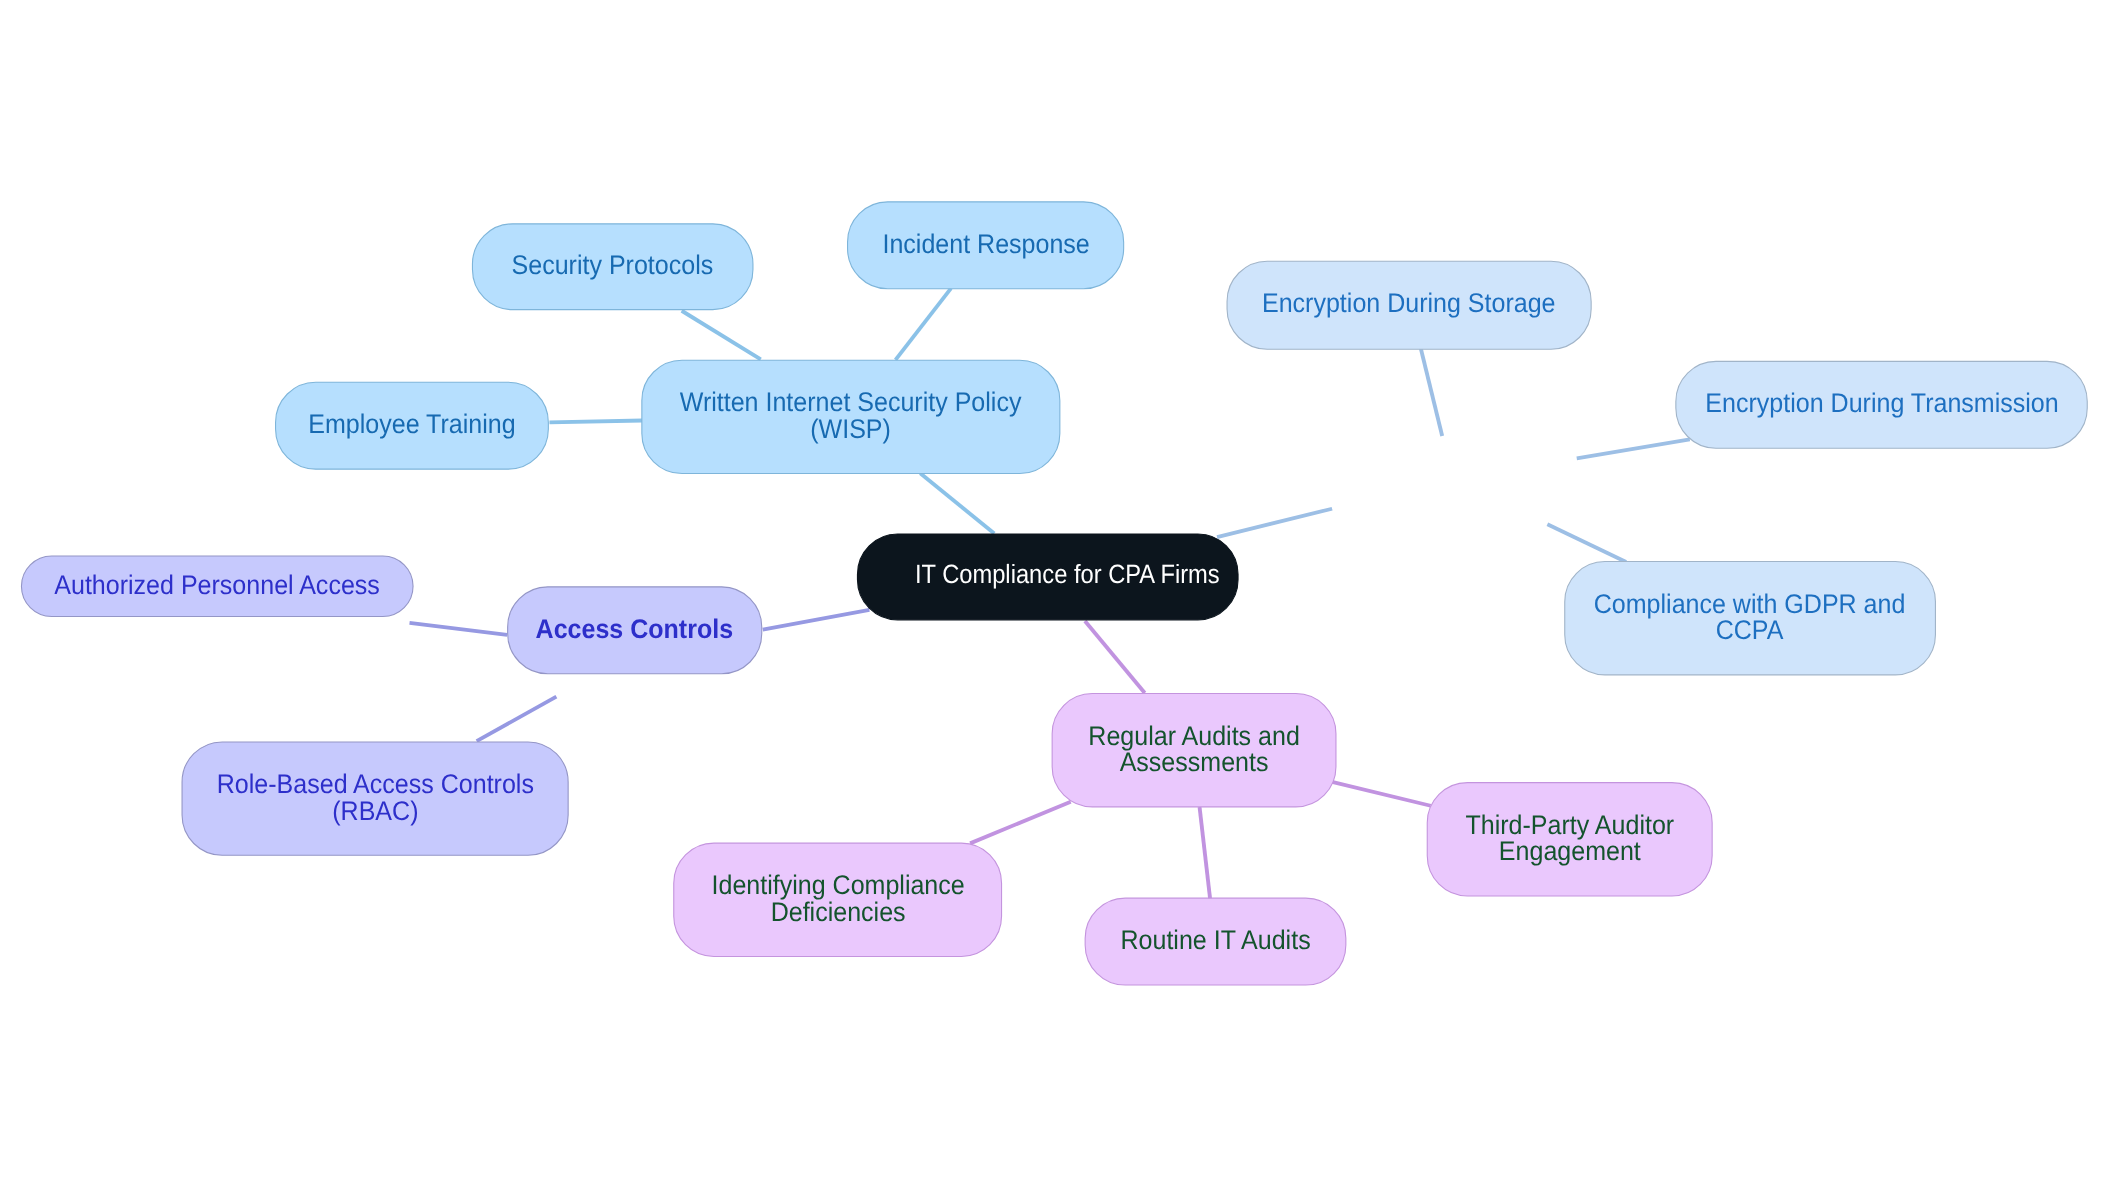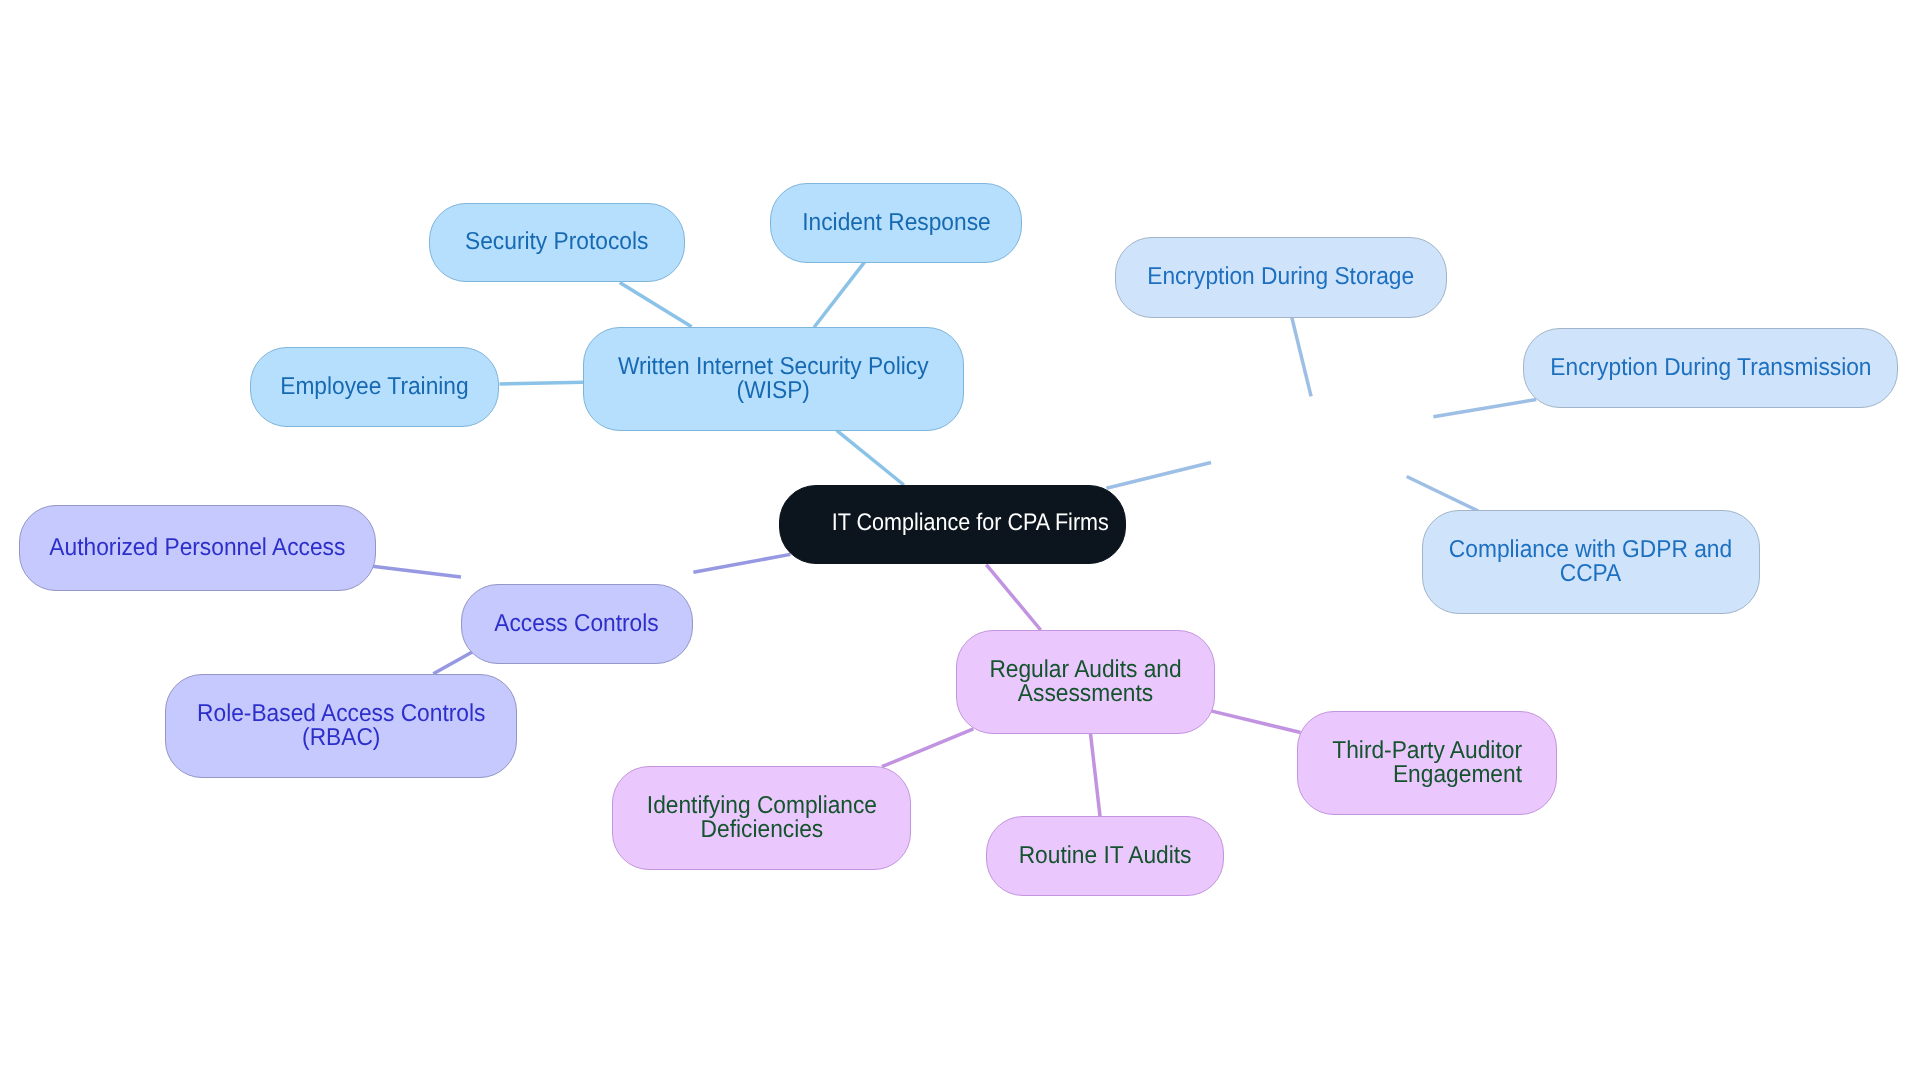--- a/index.html
+++ b/index.html
@@ -71,27 +71,27 @@
   .edge-pink { stroke: #c193e0; }
   .node-root-it-compliance { left: 779px; top: 485px; width: 347px; height: 79px; justify-content: flex-end; }
   .node-written-internet-security-policy { left: 583px; top: 327px; width: 381px; height: 104px; }
   .node-security-protocols { left: 429px; top: 203px; width: 256px; height: 79px; }
   .node-incident-response { left: 770px; top: 183px; width: 252px; height: 80px; }
   .node-employee-training { left: 250px; top: 347px; width: 249px; height: 80px; }
   .node-data-encryption { left: 1206px; top: 397px; width: 231px; height: 80px; }
   .node-encryption-during-storage { left: 1115px; top: 237px; width: 332px; height: 81px; }
   .node-encryption-during-transmission { left: 1523px; top: 328px; width: 375px; height: 80px; }
   .node-compliance-with-gdpr-and-ccpa { left: 1422px; top: 510px; width: 338px; height: 104px; }
-  .node-access-controls { left: 461px; top: 584px; width: 232px; height: 80px; }
-  .node-authorized-personnel-access { left: 19px; top: 505px; width: 357px; height: 86px; }
+  .node-access-controls { left: 461px; top: 533px; width: 232px; height: 80px; font-weight: bold; }
+  .node-authorized-personnel-access { left: 19px; top: 505px; width: 357px; height: 56px; }
   .node-role-based-access-controls { left: 165px; top: 674px; width: 352px; height: 104px; }
   .node-regular-audits-and-assessments { left: 956px; top: 630px; width: 259px; height: 104px; }
   .node-identifying-compliance-deficiencies { left: 612px; top: 766px; width: 299px; height: 104px; }
   .node-routine-it-audits { left: 986px; top: 816px; width: 238px; height: 80px; }
-  .node-third-party-auditor-engagement { left: 1297px; top: 711px; width: 260px; height: 104px; text-align: right; }
+  .node-third-party-auditor-engagement { left: 1297px; top: 711px; width: 260px; height: 104px; }
 </style>
 </head>
 <body>
 
 <div id="mindmap">
 
   <svg id="edge-layer" viewBox="0 0 1920 1083" width="1920" height="1083">
     <line class="mm-edge edge-blue" x1="836.6" y1="430.3" x2="903.9" y2="485.0"></line>
     <line class="mm-edge edge-blue" x1="619.7" y1="282.5" x2="691.6" y2="326.8"></line>
     <line class="mm-edge edge-blue" x1="864.5" y1="262.1" x2="814.1" y2="327.2"></line>

